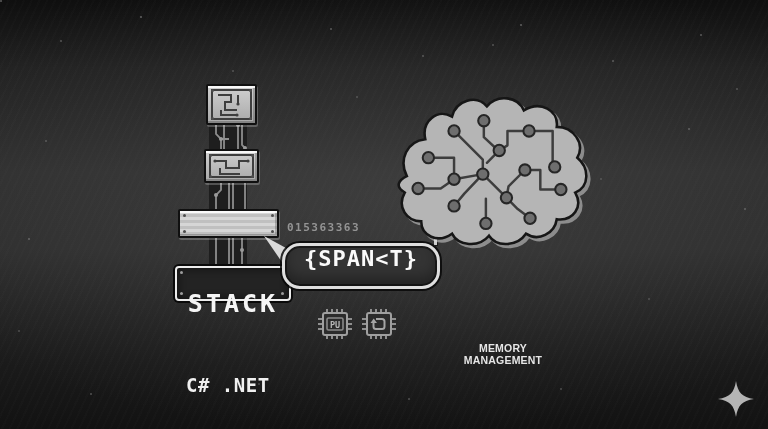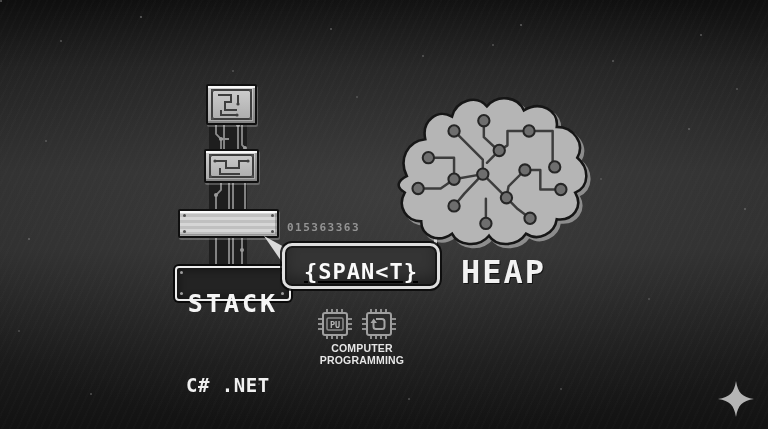--- a/index.html
+++ b/index.html
@@ -38,23 +38,23 @@
   
   .badge{left:175px;top:266px;width:112px;height:31px;background:#232323;
     border:2px solid #ececec;border-radius:4px;box-shadow:0 0 0 2px #0a0a0a, inset 0 0 8px rgba(0,0,0,.6);
     display:flex;align-items:center;justify-content:center;}
   .badge-text{font-weight:bold;font-size:25px;letter-spacing:3px;color:#f5f5f5;margin-top:40px;}
   
   .heap-label{left:461px;top:253px;font-weight:bold;font-size:32px;letter-spacing:2px;color:#f2f2f2;
     text-shadow:1px 1px 0 rgba(0,0,0,.6);}
   
   .bubble{left:282px;top:243px;width:152px;height:40px;background:#343434;
-    border:3px solid #dedede;border-radius:10px;
+    border:3px solid #dedede;border-radius:18px;
     box-shadow:0 0 0 2px rgba(8,8,8,.85), inset 0 0 0 2px rgba(8,8,8,.55), inset 0 -8px 14px rgba(0,0,0,.35);
-    display:flex;align-items:flex-end;justify-content:center;text-decoration:underline;}
+    display:flex;align-items:flex-start;justify-content:center;}
   .bubble-text{font-weight:bold;font-size:22px;letter-spacing:1px;color:#fafafa;padding-bottom:2px;}
   .binary{left:287px;top:221px;font-weight:bold;font-size:11px;letter-spacing:1.5px;color:#949494;}
   .connector{left:434px;top:224px;width:3px;height:21px;background:#cfcfcf;box-shadow:1px 1px 0 rgba(0,0,0,.5);}
   
   .brand{left:186px;top:330px;font-weight:bold;font-size:19px;letter-spacing:.5px;color:#f0f0f0;margin-top:44px;}
   .caption{font-family:"Liberation Sans","DejaVu Sans",sans-serif;font-weight:bold;font-size:10.5px;
     letter-spacing:.2px;color:#e6e6e6;text-align:center;}
   .caption-left{left:296px;top:342px;width:132px;}
   .caption-right{left:443px;top:342px;width:120px;}
   svg{display:block;}
@@ -161,21 +161,20 @@
         <circle cx="134" cy="121" r="5.5"></circle>
         <circle cx="91" cy="126" r="5.5"></circle>
     </g>
   </svg>
 
   <div class="abs badge">
     <span class="badge-text">STACK</span>
     <i class="screws screw-light" style="--w:101px;--h:21px"></i>
   </div>
 
-  <span class="abs heap-label">HEAP</span>
 
   <span class="abs binary">015363363</span>
 
   <div class="abs bubble">
     <span class="bubble-text">{SPAN&lt;T}</span>
   </div>
 
   <span class="abs brand">C# .NET</span>
 
   <svg class="abs" style="left:318px;top:309px" width="34" height="30" viewBox="0 0 34 30">
@@ -191,19 +190,19 @@
   <svg class="abs" style="left:362px;top:309px" width="34" height="30" viewBox="0 0 34 30">
     <g stroke="#8f8f8f" stroke-width="2">
       <path d="M9,0 v4 M14,0 v4 M19,0 v4 M24,0 v4 M9,26 v4 M14,26 v4 M19,26 v4 M24,26 v4"></path>
       <path d="M0,10 h4 M0,15 h4 M0,20 h4 M30,10 h4 M30,15 h4 M30,20 h4"></path>
     </g>
     <rect x="5" y="4" width="24" height="22" rx="2" fill="#2b2b2b" stroke="#9f9f9f" stroke-width="2"></rect>
     <path d="M14,10 h6 a2.5,2.5 0 0 1 2.5,2.5 v5 a2.5,2.5 0 0 1 -2.5,2.5 h-6 a2.5,2.5 0 0 1 -2.5,-2.5 v-3.5" fill="none" stroke="#a5a5a5" stroke-width="2"></path>
     <polygon points="8.5,14 15,14 11.7,9.5" fill="#a5a5a5"></polygon>
   </svg>
 
-  <span class="abs caption caption-left">COMPUTER PROGRAMMING</span>
+  <span class="abs caption caption-right">MEMORY MANAGEMENT</span>
 
   <svg class="abs" style="left:716px;top:379px" width="40" height="40" viewBox="0 0 40 40">
     <path d="M20,2 C22,14 26,18 38,20 C26,22 22,26 20,38 C18,26 14,22 2,20 C14,18 18,14 20,2 Z" fill="#b4b4b4"></path>
   </svg>
 
 </div>
 
 </body></html>

